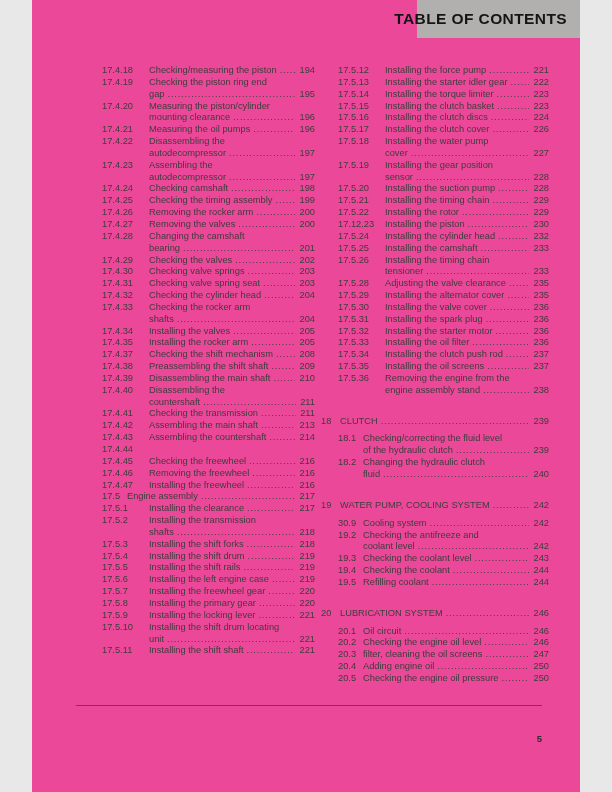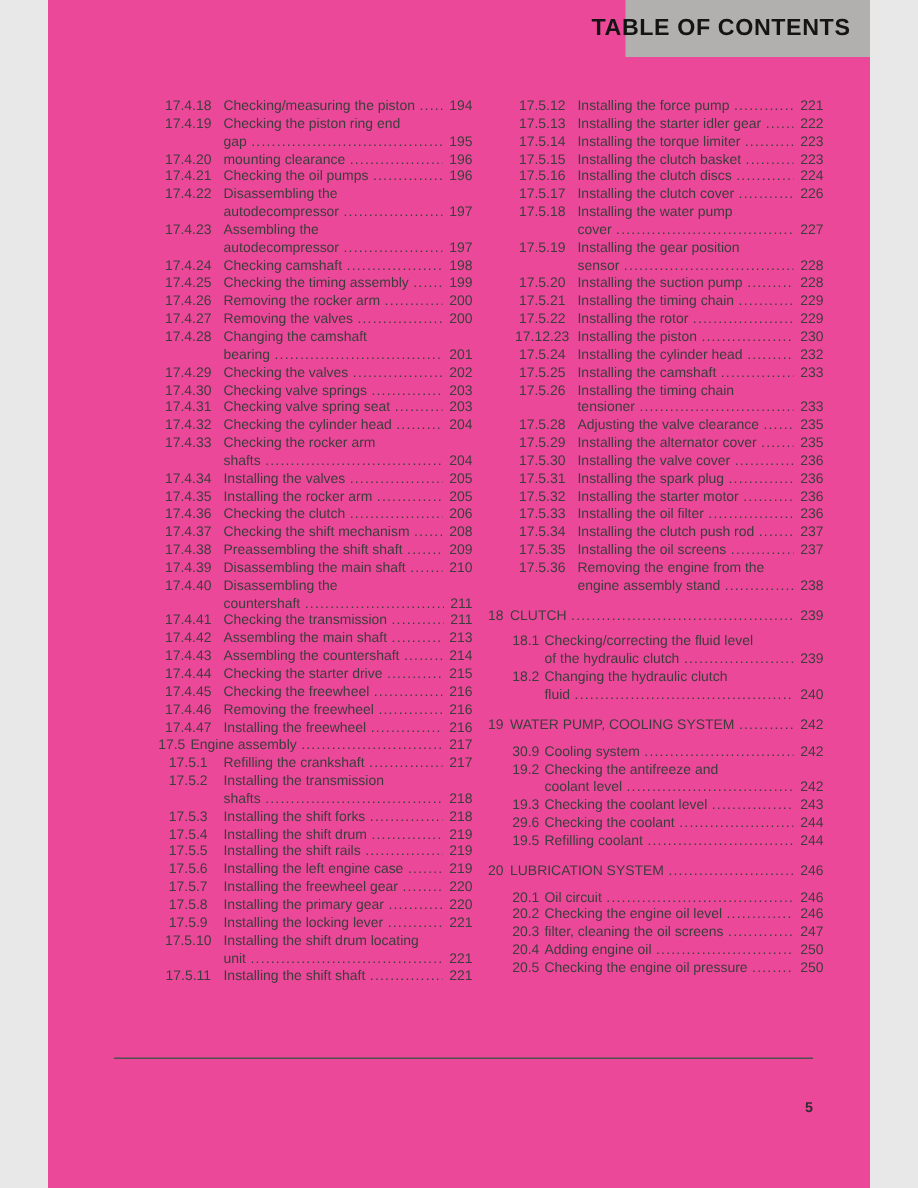--- a/index.html
+++ b/index.html
@@ -10,25 +10,25 @@
   }
   .header-bar {
     position:absolute; top:0; left:385px; right:0; height:38px;
     background:#b2b0ae; display:flex; align-items:center; justify-content:flex-end;
     padding-right:13px; box-sizing:border-box;
   }
   .header-title {
     font-size:15.5px; font-weight:bold; color:#141414; letter-spacing:0.4px;
     white-space:nowrap;
   }
-  .toc-col { position:absolute; top:65px; font-size:9.3px; line-height:11.85px;text-align:center; }
+  .toc-col { position:absolute; top:65px; font-size:9.3px; line-height:11.85px; }
   .toc-col.left  { left:53px;  width:230px; }
   .toc-col.right { left:289px; width:228px; }
   .entry { display:flex; align-items:flex-start; }
-  .entry.lvl1 { margin-top:8px; margin-bottom:6px; }
+  .entry.lvl1 { margin-top:19px; margin-bottom:6px; }
   .entry.lvl2, .entry.lvl3 { padding-left:17px; }
   .entry .num { flex:0 0 auto; white-space:nowrap; }
   .entry.lvl1 .num { width:19px; }
   .entry.lvl2 .num { width:25px; }
   .entry.lvl3 .num { width:47px; }
   .titleblock { flex:1 1 auto; min-width:0; }
   .line { display:flex; align-items:baseline; }
   .ttl { white-space:nowrap; }
   .dots {
     flex:1 1 auto; overflow:hidden; white-space:nowrap;
@@ -77,31 +77,34 @@
             <span class="ttl">gap</span>
             <span class="dots"></span>
             <span class="pg">195</span>
           </div>
         </div>
       </div>
       <div class="entry lvl3">
         <span class="num">17.4.20</span>
         <div class="titleblock">
           <div class="line">
+            <span class="ttl">Measuring the piston/cylinder</span>
+          </div>
+          <div class="line">
             <span class="ttl">mounting clearance</span>
             <span class="dots"></span>
             <span class="pg">196</span>
           </div>
         </div>
       </div>
       <div class="entry lvl3">
         <span class="num">17.4.21</span>
         <div class="titleblock">
           <div class="line">
-            <span class="ttl">Checking the oil pumps</span>
+            <span class="ttl">Measuring the oil pumps</span>
             <span class="dots"></span>
             <span class="pg">196</span>
           </div>
         </div>
       </div>
       <div class="entry lvl3">
         <span class="num">17.4.22</span>
         <div class="titleblock">
           <div class="line">
             <span class="ttl">Disassembling the</span>
@@ -246,30 +249,20 @@
         <span class="num">17.4.35</span>
         <div class="titleblock">
           <div class="line">
             <span class="ttl">Installing the rocker arm</span>
             <span class="dots"></span>
             <span class="pg">205</span>
           </div>
         </div>
       </div>
       <div class="entry lvl3">
-        <span class="num">17.4.36</span>
-        <div class="titleblock">
-          <div class="line">
-            <span class="ttl">Checking the clutch</span>
-            <span class="dots"></span>
-            <span class="pg">206</span>
-          </div>
-        </div>
-      </div>
-      <div class="entry lvl3">
         <span class="num">17.4.37</span>
         <div class="titleblock">
           <div class="line">
             <span class="ttl">Checking the shift mechanism</span>
             <span class="dots"></span>
             <span class="pg">208</span>
           </div>
         </div>
       </div>
       <div class="entry lvl3">
@@ -330,27 +323,20 @@
         <div class="titleblock">
           <div class="line">
             <span class="ttl">Assembling the countershaft</span>
             <span class="dots"></span>
             <span class="pg">214</span>
           </div>
         </div>
       </div>
       <div class="entry lvl3">
         <span class="num">17.4.44</span>
-        <div class="titleblock">
-          <div class="line">
-            <span class="ttl">Checking the starter drive</span>
-            <span class="dots"></span>
-            <span class="pg">215</span>
-          </div>
-        </div>
       </div>
       <div class="entry lvl3">
         <span class="num">17.4.45</span>
         <div class="titleblock">
           <div class="line">
             <span class="ttl">Checking the freewheel</span>
             <span class="dots"></span>
             <span class="pg">216</span>
           </div>
         </div>
@@ -382,21 +368,21 @@
             <span class="ttl">Engine assembly</span>
             <span class="dots"></span>
             <span class="pg">217</span>
           </div>
         </div>
       </div>
       <div class="entry lvl3">
         <span class="num">17.5.1</span>
         <div class="titleblock">
           <div class="line">
-            <span class="ttl">Refilling the crankshaft</span>
+            <span class="ttl">Installing the clearance</span>
             <span class="dots"></span>
             <span class="pg">217</span>
           </div>
         </div>
       </div>
       <div class="entry lvl3">
         <span class="num">17.5.2</span>
         <div class="titleblock">
           <div class="line">
             <span class="ttl">Installing the transmission</span>
@@ -828,21 +814,21 @@
         <span class="num">19.3</span>
         <div class="titleblock">
           <div class="line">
             <span class="ttl">Checking the coolant level</span>
             <span class="dots"></span>
             <span class="pg">243</span>
           </div>
         </div>
       </div>
       <div class="entry lvl2">
-        <span class="num">29.6</span>
+        <span class="num">19.4</span>
         <div class="titleblock">
           <div class="line">
             <span class="ttl">Checking the coolant</span>
             <span class="dots"></span>
             <span class="pg">244</span>
           </div>
         </div>
       </div>
       <div class="entry lvl2">
         <span class="num">19.5</span>

